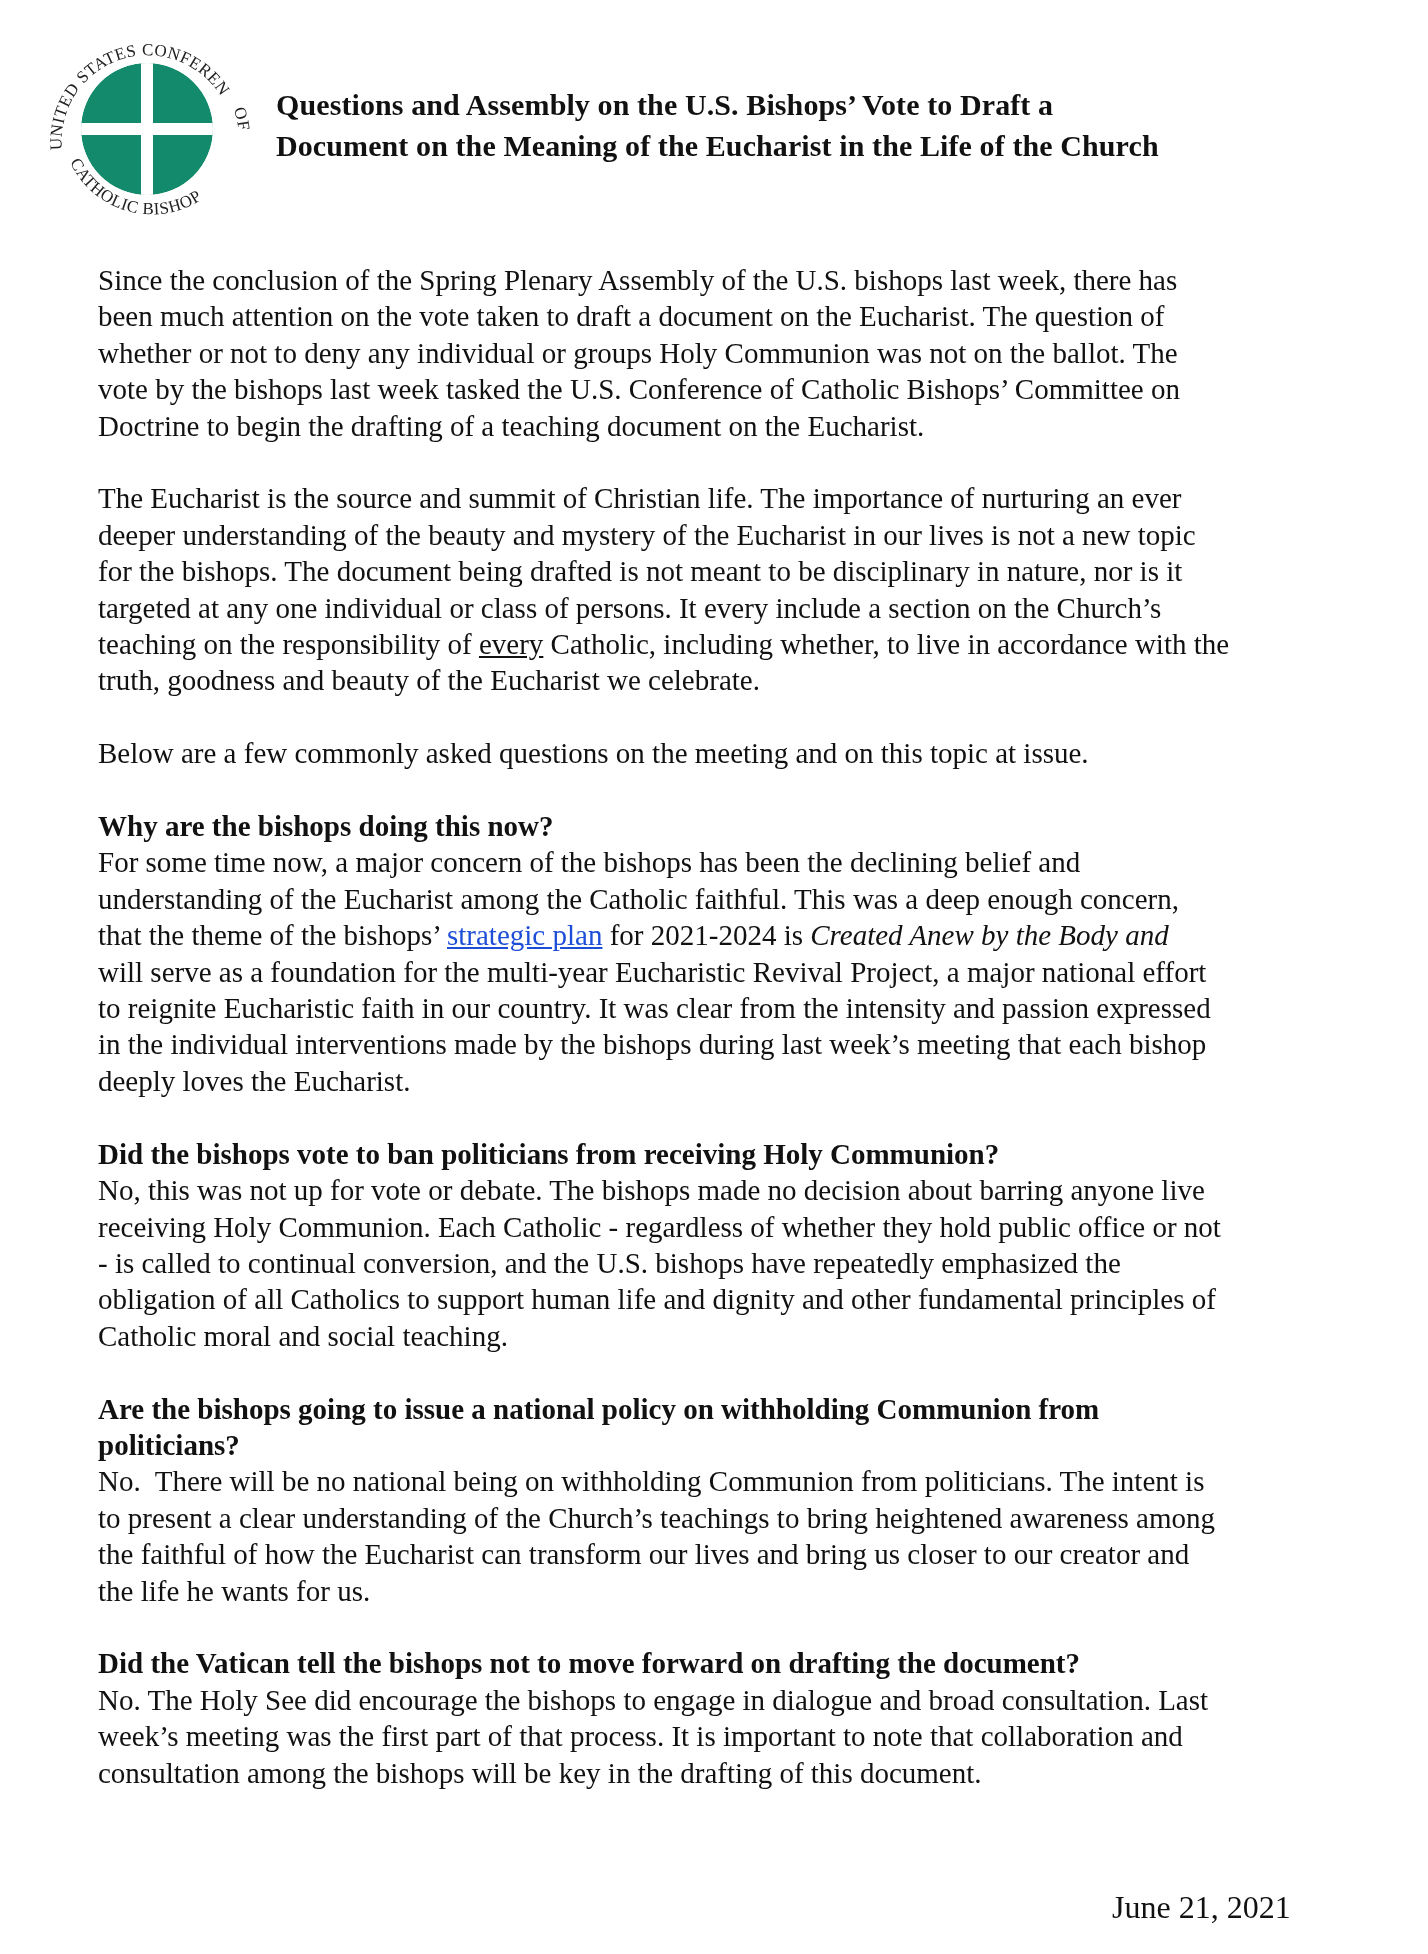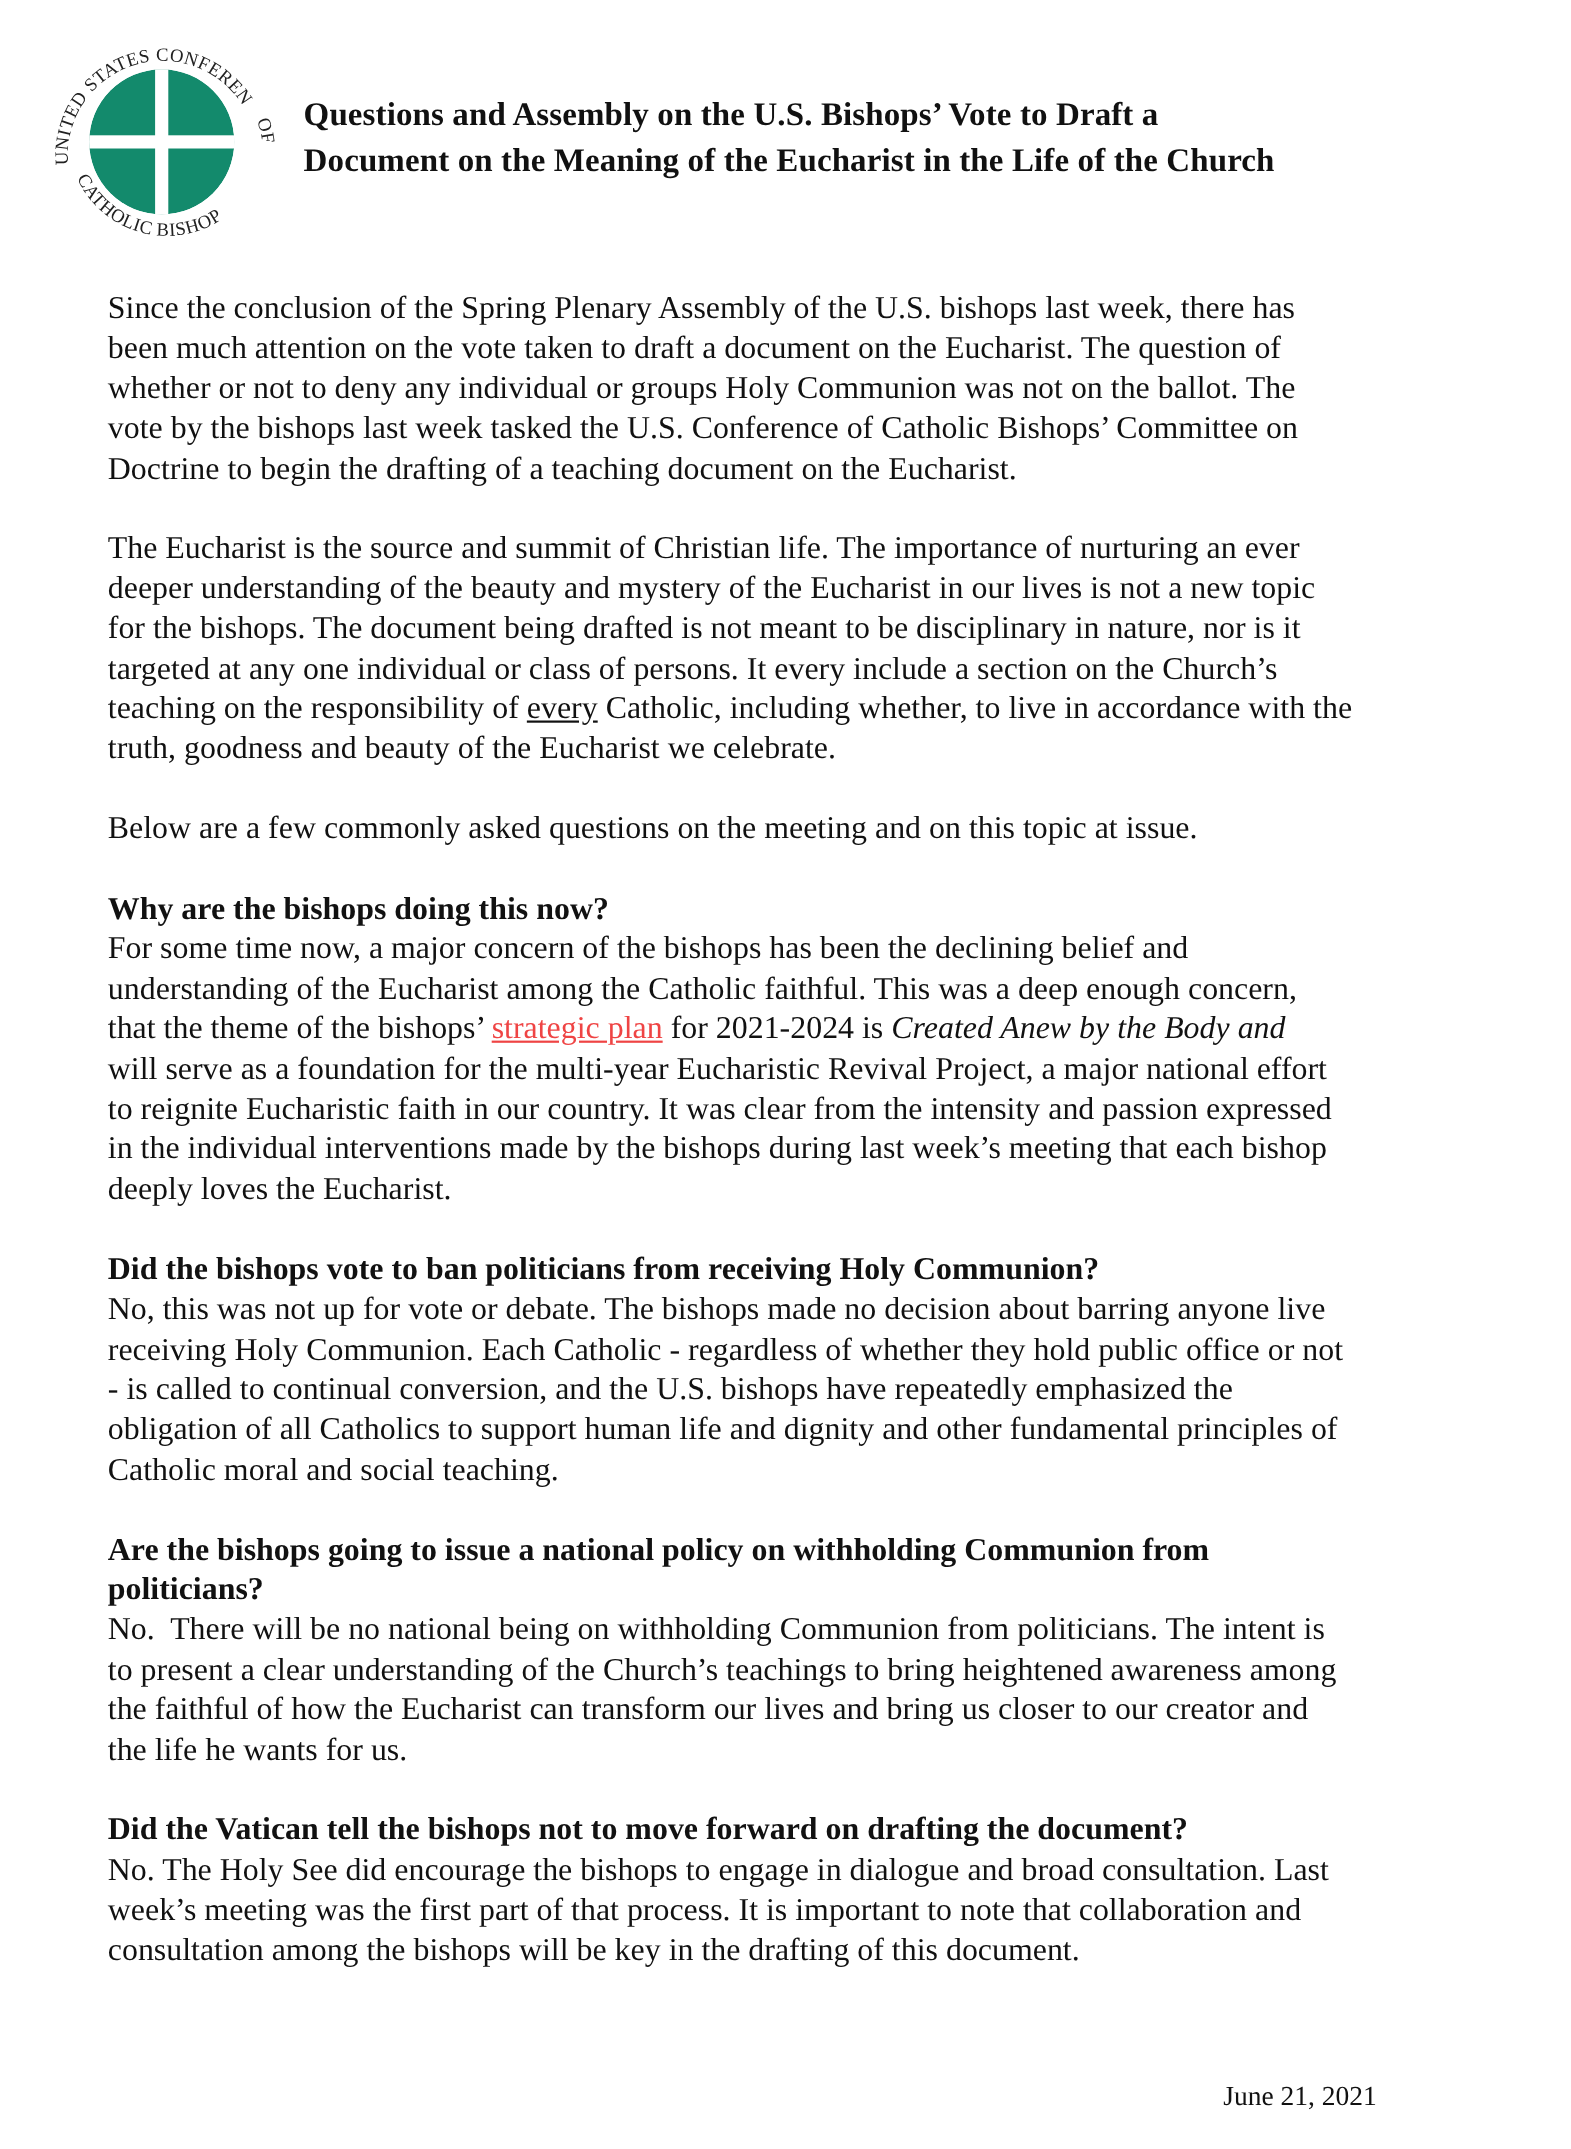--- a/index.html
+++ b/index.html
@@ -8,23 +8,23 @@
   .logo { position: absolute; left: 40px; top: 22px; width: 215px; height: 215px; }
   .title { position: absolute; left: 276px; top: 84px; font-weight: bold;
            font-size: 30px; line-height: 41px; letter-spacing: 0.1px; }
   .title div { white-space: nowrap; }
   .content { position: absolute; left: 65px; top: 262px; width: 1240px;
              font-size: 29px; line-height: 36.4px; }
   .content p { margin: 0 0 36.4px 0; }
   .content .line { white-space: nowrap; display: block; margin-left: 33px; }
   .q { font-weight: bold; display: block; }
   .qa { margin: 0 0 36.4px 0; }
-  a.link { color: #ef4444; text-decoration: underline; }
+  a.link { color: #1d4ed8; text-decoration: underline; }
   .u { text-decoration: underline; }
-  .date { position: absolute; left: 1112px; top: 1889px; font-size: 25px; line-height: 36px; }
+  .date { position: absolute; left: 1112px; top: 1889px; font-size: 32px; line-height: 36px; }
 </style>
 </head>
 <body>
 
 <div class="logo">
   <svg width="215" height="215" viewBox="0 0 215 215">
     <defs>
       <path id="arcTop" d="M 22 128 A 86 86 0 0 1 178 70" fill="none"></path>
       <path id="arcRight" d="M 150 40 A 86 86 0 0 1 196 140" fill="none"></path>
       <path id="arcBottom" d="M 30 140 A 90 90 0 0 0 165 175" fill="none"></path>

